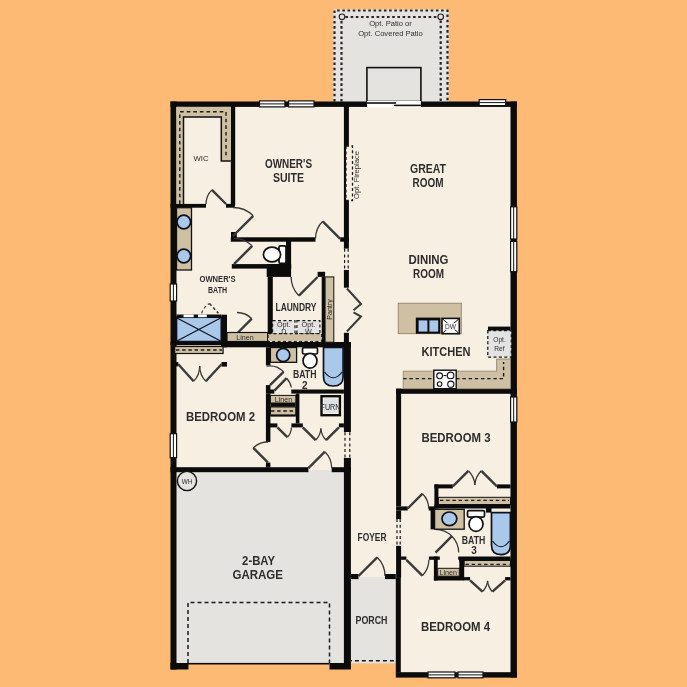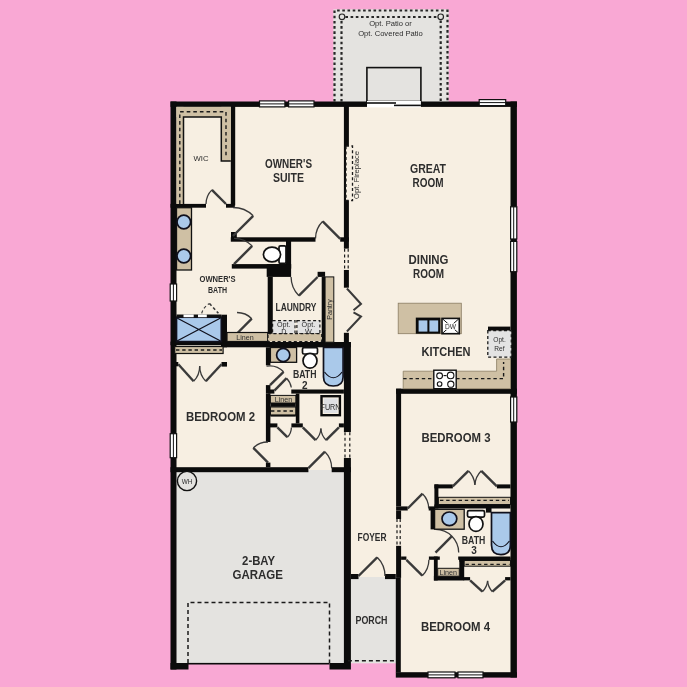--- a/index.html
+++ b/index.html
@@ -1,16 +1,16 @@
 <!DOCTYPE html>
 <html><head>
 <meta charset="utf-8">
 <style>
   html,body{margin:0;padding:0;background:#ffffff;}
-  .wrap{width:687px;height:687px;position:relative;background:#f9a8d4;}
+  .wrap{width:687px;height:687px;position:relative;background:#fdba74;}
   svg{display:block;}
   text{font-family:"Liberation Sans",sans-serif;fill:#2d2d2d;}
 </style>
 </head>
 <body>
 <div class="wrap">
 <svg width="687" height="687" viewBox="0 0 687 687">
 <defs>
 </defs>
 

